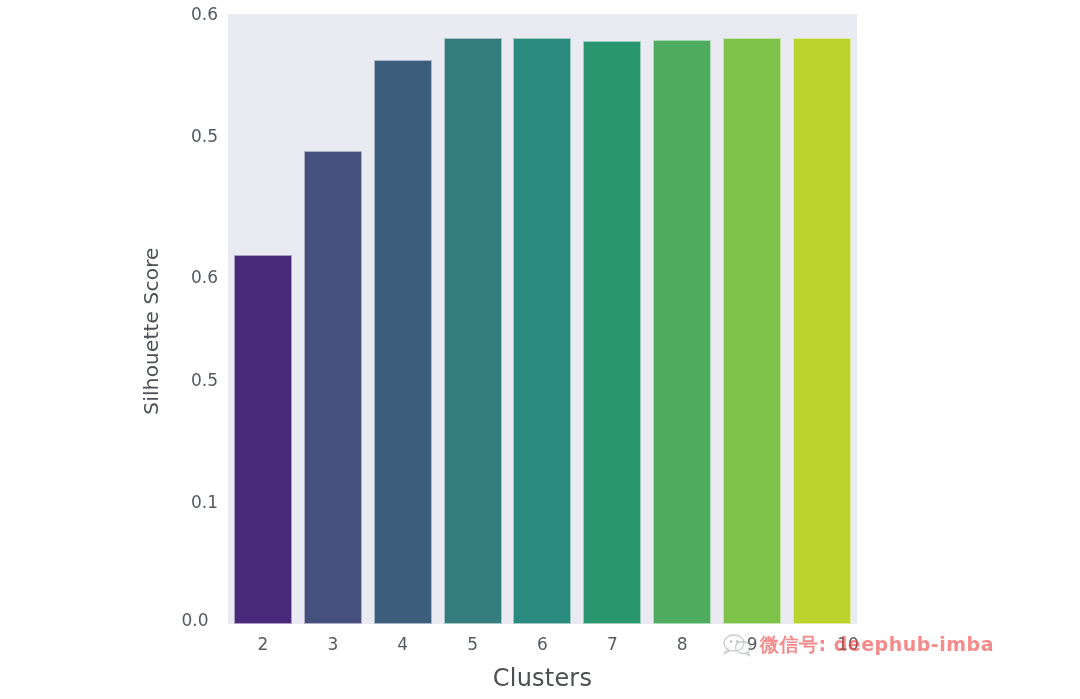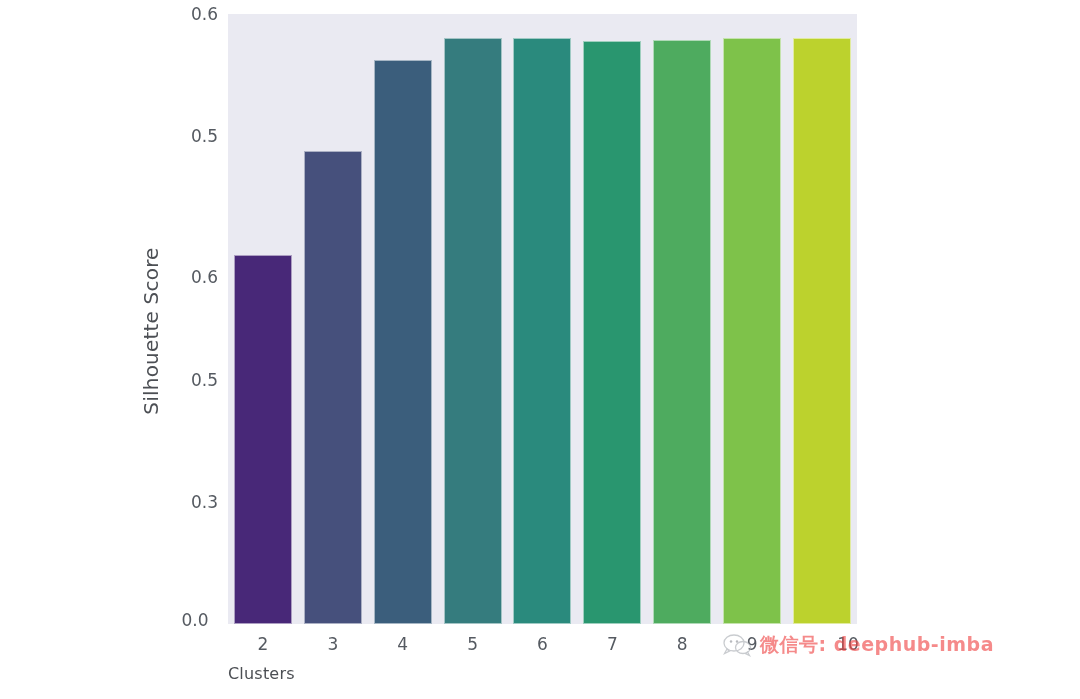--- a/index.html
+++ b/index.html
@@ -84,21 +84,22 @@
     width: 629px;
     height: 24px;
   }
 
   
   #xlabel {
     position: absolute;
     left: 228px;
     top: 664px;
     width: 629px;
-    font-size: 16px;
+    text-align: center;
+    font-size: 24px;
     color: #4c4f54;
     letter-spacing: 0.2px;
   }
 
   #ylabel {
     position: absolute;
     left: -9px;
     top: 319px;
     width: 320px;
     text-align: center;
@@ -147,21 +148,21 @@
         <div class="bar" style="left: 285.496px; width: 58.0078px; height: 585.6px; background: rgb(42, 138, 125);"></div>
         <div class="bar" style="left: 355.385px; width: 58.0078px; height: 582.55px; background: rgb(41, 150, 111);"></div>
         <div class="bar" style="left: 425.274px; width: 58.0078px; height: 583.77px; background: rgb(78, 171, 95);"></div>
         <div class="bar" style="left: 495.163px; width: 58.0078px; height: 585.6px; background: rgb(126, 194, 74);"></div>
         <div class="bar" style="left: 565.052px; width: 58.0078px; height: 585.6px; background: rgb(188, 210, 45);"></div>
       </div>
   </div>
 
   <div id="ytick-wrap">
       <div class="ytick" style="top: 606px; text-align: center;">0.0</div>
-      <div class="ytick" style="top: 488px;">0.3</div>
+      <div class="ytick" style="top: 488px;">0.1</div>
       <div class="ytick" style="top: 366px;">0.5</div>
       <div class="ytick" style="top: 244px; margin-top: 19px;">0.6</div>
       <div class="ytick" style="top: 122px;">0.5</div>
       <div class="ytick" style="top: 0px;">0.6</div>
     </div>
   <div id="xtick-wrap">
       <div class="xtick" style="left: -0.0555555px;">2</div>
       <div class="xtick" style="left: 69.8333px;">3</div>
       <div class="xtick" style="left: 139.722px;">4</div>
       <div class="xtick" style="left: 209.611px;">5</div>

